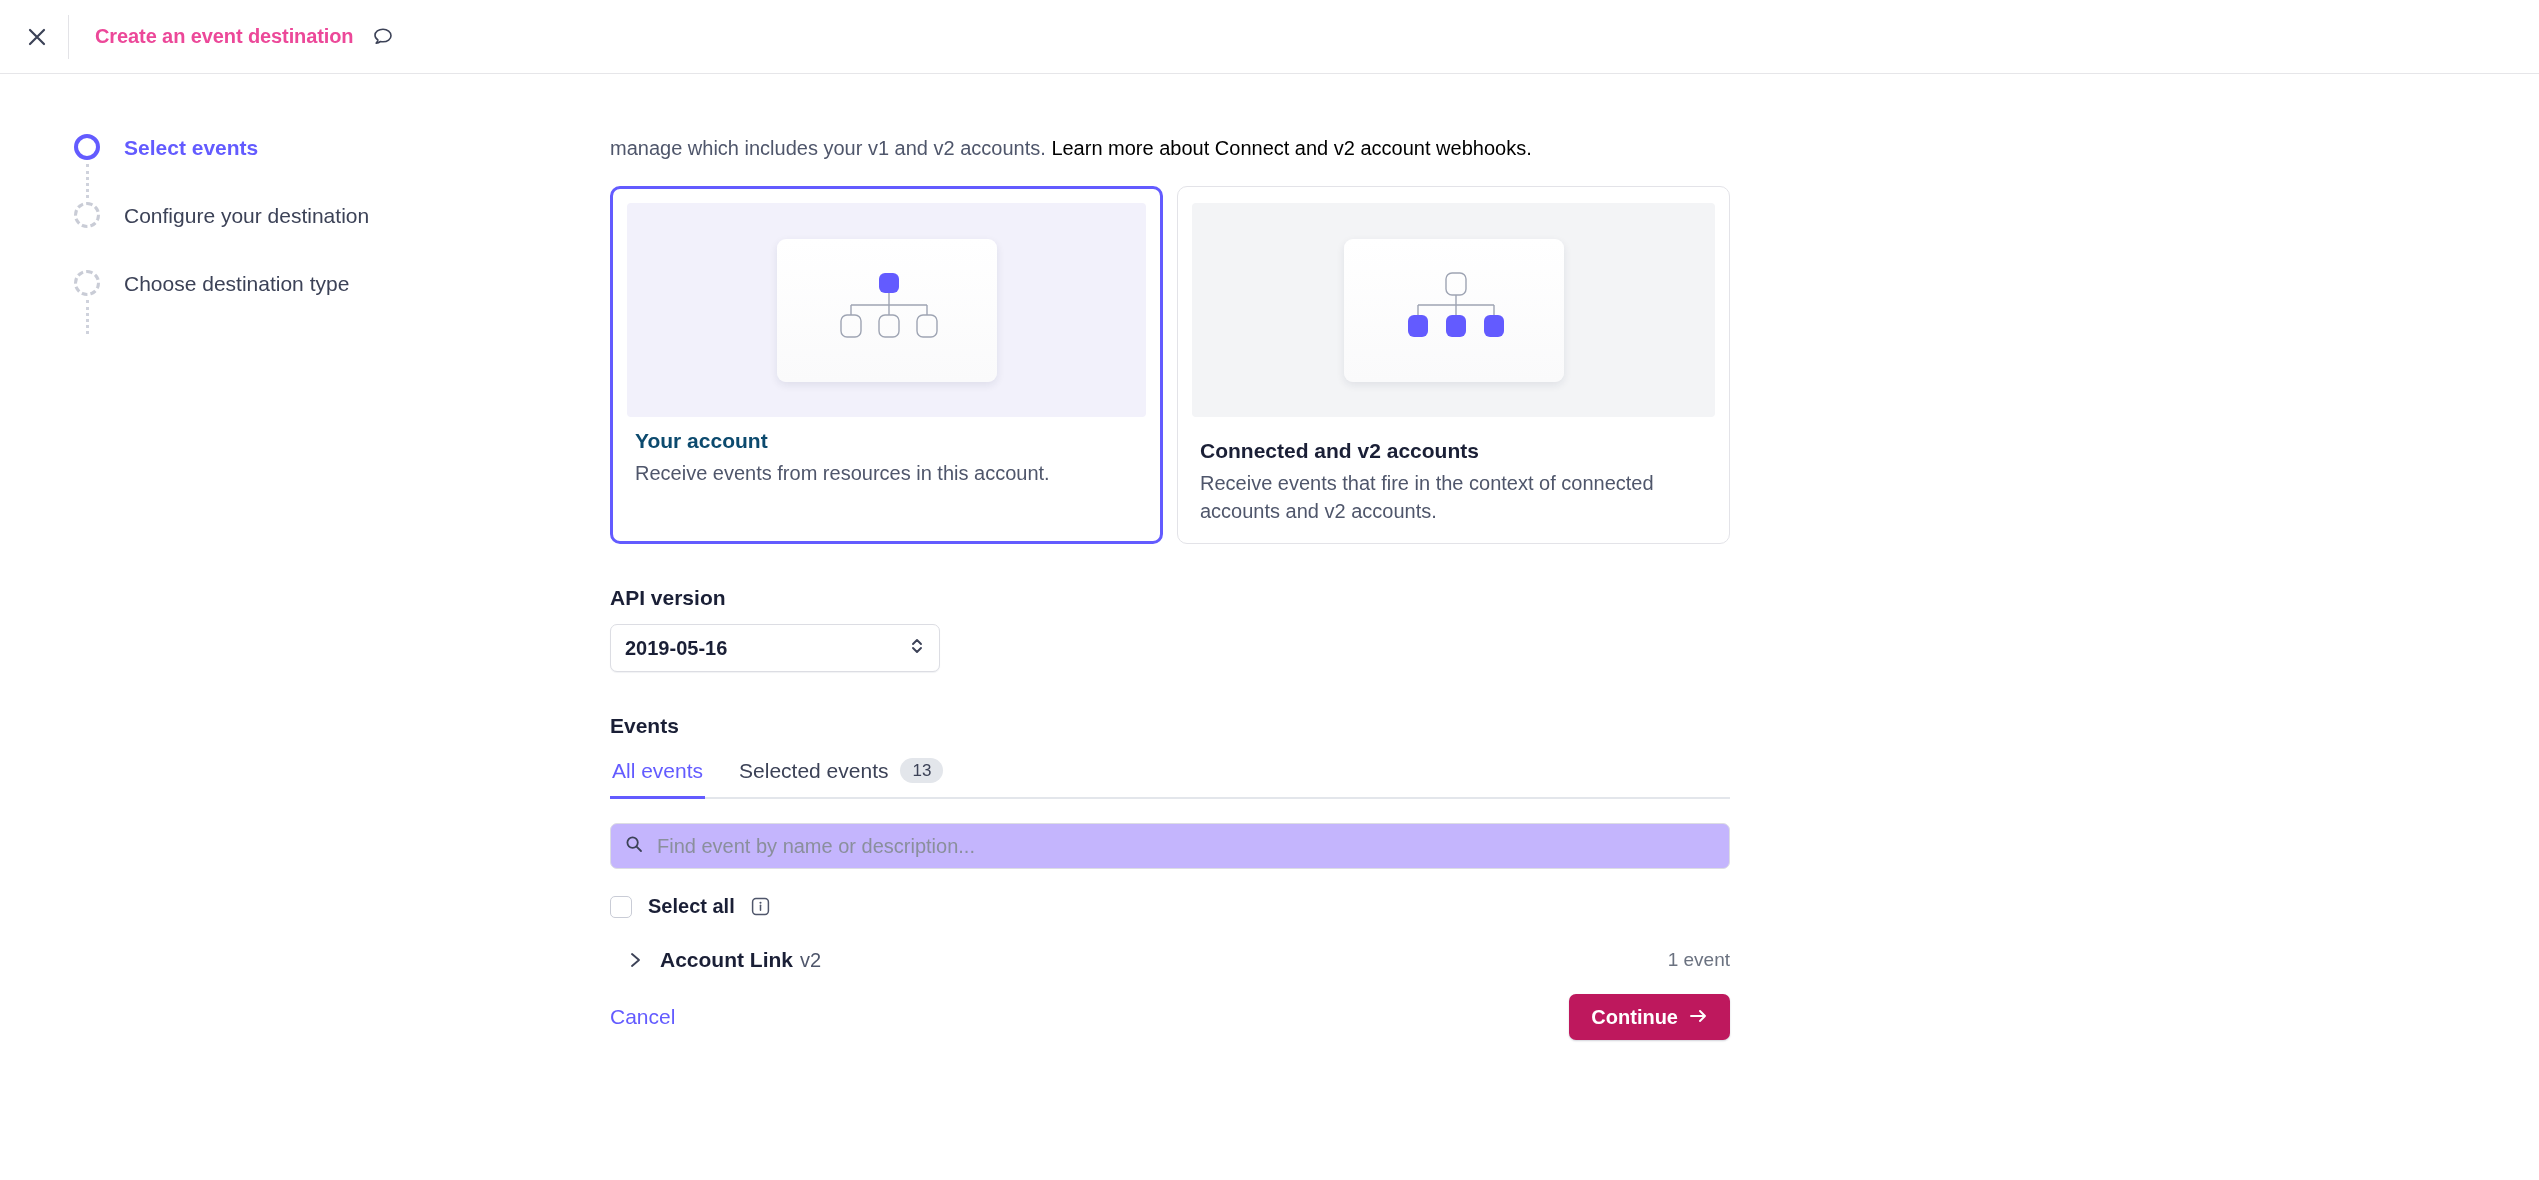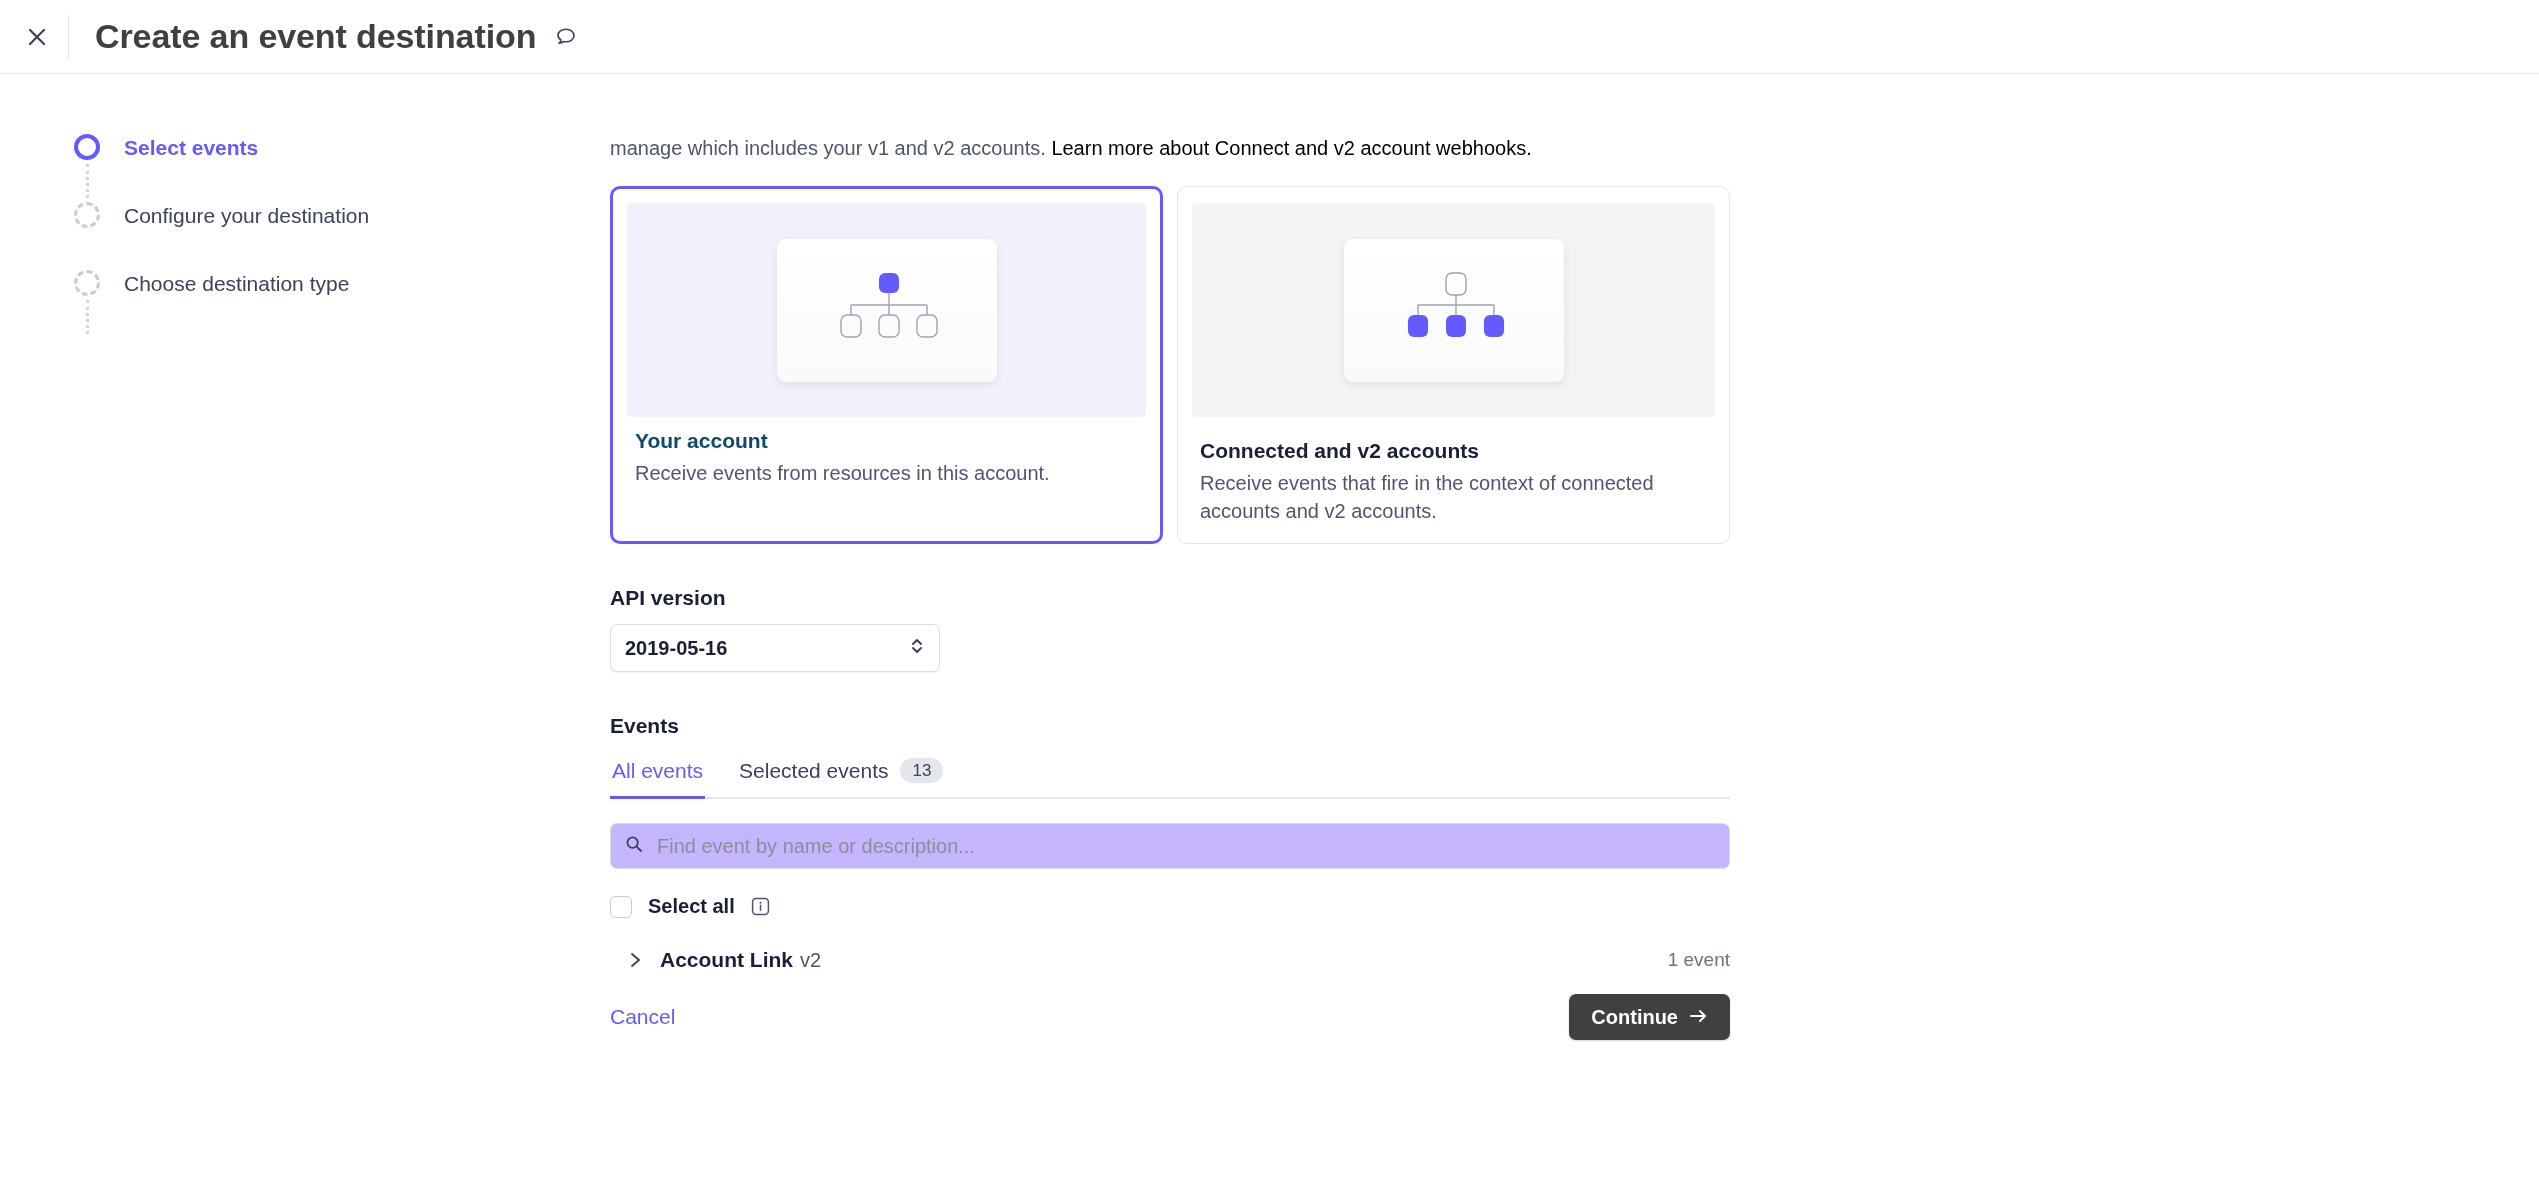--- a/index.html
+++ b/index.html
@@ -28,23 +28,23 @@
     cursor: pointer; padding: 0;
   }
   .close-btn svg { display: block; }
   .header-divider {
     width: 1px;
     height: 44px;
     background: #e3e3e7;
     margin: 0 26px 0 10px;
   }
   .header-title {
-    font-size: 34px;
-    font-weight: 700;
-    color: #404040;
+    font-size: 20px;
+    font-weight: 700;
+    color: #ec4899;
     letter-spacing: -0.1px;
     white-space: nowrap;
   }
   .feedback-icon {
     margin-left: 18px;
     display: flex; align-items: center;
     cursor: pointer;
   }
 
   
@@ -315,21 +315,21 @@
     font-size: 21px;
     color: #635bff;
     background: none;
     border: none;
     cursor: pointer;
     font-family: "Liberation Sans", sans-serif;
     padding: 0;
   }
   .continue-btn {
     margin-left: auto;
-    background: #404040;
+    background: #be185d;
     color: #fff;
     border: none;
     border-radius: 7px;
     height: 46px;
     padding: 0 22px;
     font-size: 20px;
     font-weight: 700;
     font-family: "Liberation Sans", sans-serif;
     display: flex;
     align-items: center;

